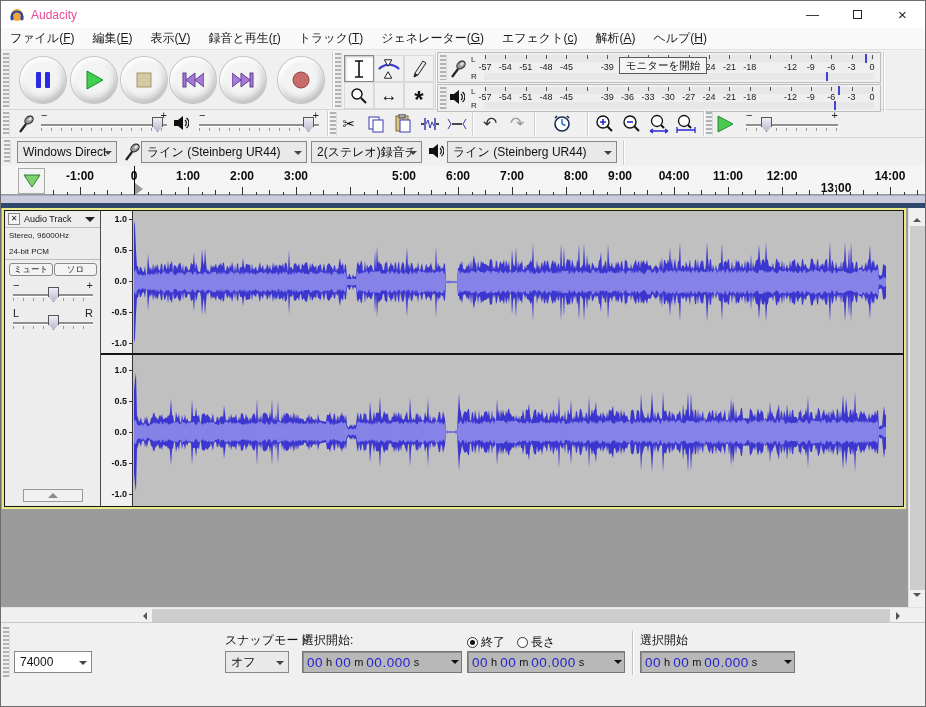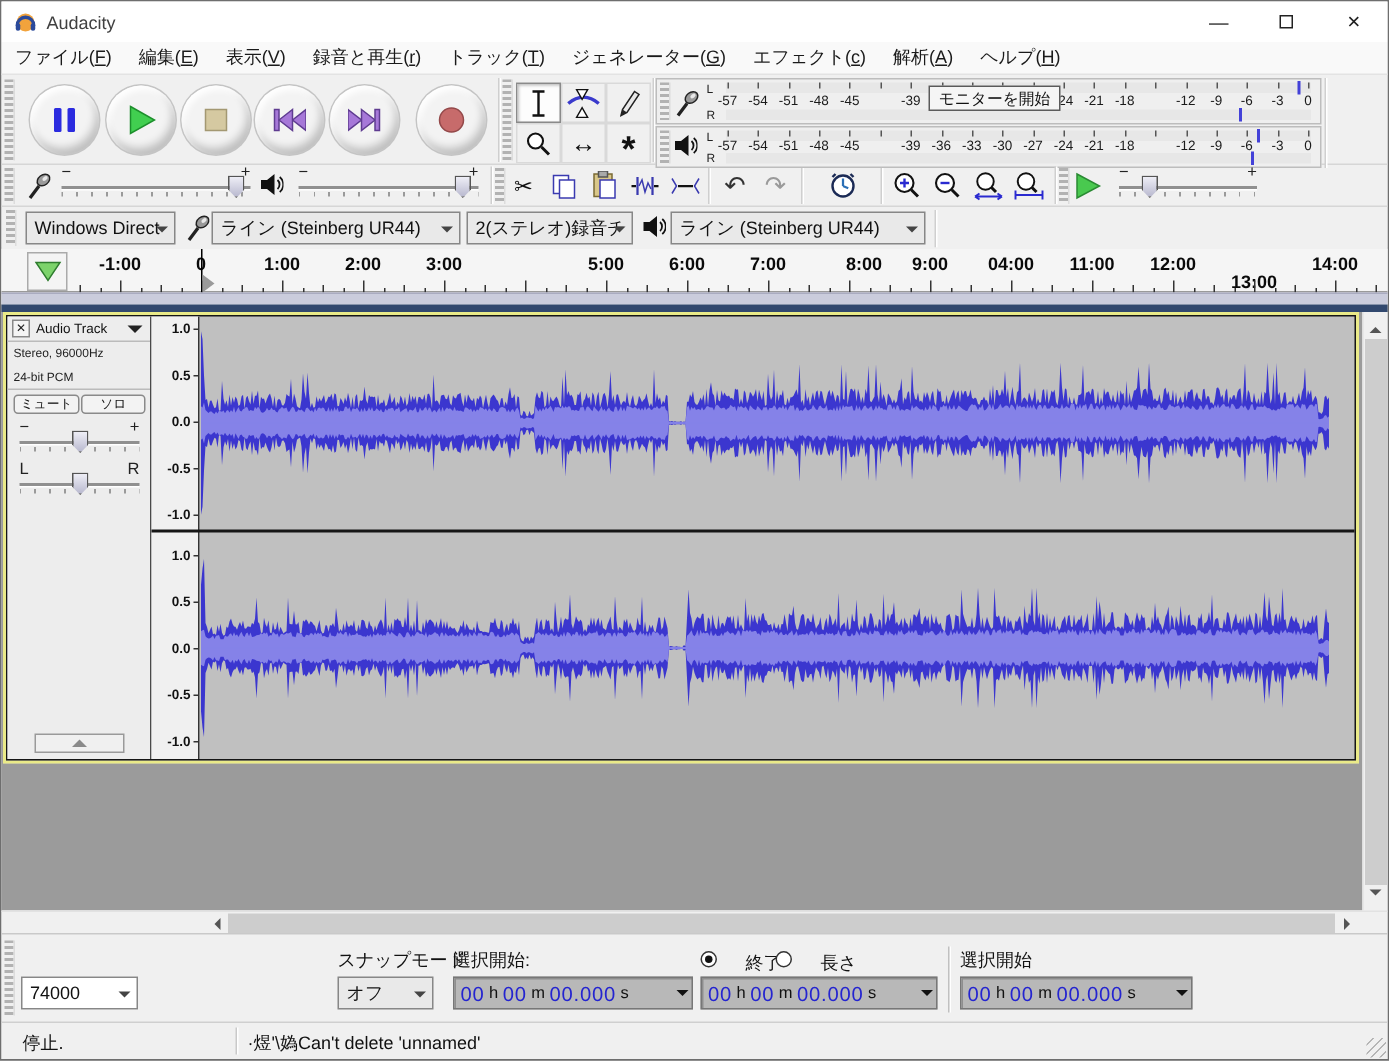--- a/index.html
+++ b/index.html
@@ -3,21 +3,21 @@
 <meta charset="utf-8">
 <style>
   html,body{margin:0;padding:0;background:#777;}
   *{box-sizing:border-box;}
   .window{position:relative;width:926px;height:707px;background:#f0f0f0;
     font-family:"Liberation Sans","DejaVu Sans",sans-serif;color:#111;overflow:hidden;
     box-shadow:inset 0 0 0 1px #6e6e6e;}
   
   .titlebar{position:absolute;left:1px;top:1px;right:1px;height:27px;background:#fff;display:flex;align-items:center;}
   .app-icon{width:16px;height:16px;margin:0 6px 0 8px;}
-  .title-text{font-size:12px;color:#404040;}
+  .title-text{font-size:12px;color:#ec4899;}
   .winbtns{position:absolute;right:0;top:0;height:27px;display:flex;}
   .winbtn{width:45px;height:27px;display:flex;align-items:center;justify-content:center;font-size:13px;color:#222;}
   .maxbox{width:9px;height:9px;border:1px solid #222;}
   
   .menubar{position:absolute;left:1px;top:28px;right:1px;height:22px;background:#f9f9f9;display:flex;align-items:center;border-bottom:1px solid #e3e3e3;}
   .menu-item{padding:0 9px;font-size:12px;color:#1a1a1a;}
   .menu-item u{text-decoration:underline;}
   
   .dock{position:absolute;left:1px;top:50px;right:1px;height:115px;background:#f0f0f0;}
   .grabber{position:absolute;width:7px;background:repeating-linear-gradient(180deg,#b2b2b2 0 2px,#f0f0f0 2px 4px);border-right:1px solid #dcdcdc;}
@@ -89,21 +89,21 @@
   .harrow{position:absolute;top:4px;width:0;height:0;border:4px solid transparent;}
   .hthumb{position:absolute;left:151px;width:738px;top:1px;height:13px;background:#cdcdcd;}
   
   .selbar{position:absolute;left:1px;right:1px;top:622px;height:59px;background:#f0f0f0;border-top:1px solid #c9c9c9;font-size:12px;}
   .sb-label{position:absolute;top:9px;color:#111;white-space:nowrap;}
   .timefield{position:absolute;top:28px;height:22px;background:#b8b8b8;border:1px solid #777;
     box-shadow:inset 1px 1px 0 #8e8e8e;display:flex;align-items:center;padding:0 14px 0 4px;white-space:nowrap;}
   .timefield .digits{color:#2424d0;font-size:13.5px;letter-spacing:.5px;}
   .timefield .unit{color:#111;font-size:11px;margin:0 3px;}
   .tf-arrow{position:absolute;right:2px;top:8px;width:0;height:0;border:4px solid transparent;border-top-color:#111;}
-  .radio{position:absolute;top:11px;display:flex;align-items:flex-start;font-size:12px;gap:16px;}
+  .radio{position:absolute;top:11px;display:flex;align-items:center;font-size:12px;}
   .radio .circle{width:11px;height:11px;border-radius:50%;border:1px solid #333;background:#fff;margin-right:3px;position:relative;}
   .radio.sel .circle::after{content:"";position:absolute;left:2px;top:2px;width:5px;height:5px;border-radius:50%;background:#111;}
   .sb-vline{position:absolute;top:8px;height:44px;width:1px;background:#c0c0c0;box-shadow:1px 0 0 #fff;}
   
   .statusbar{position:absolute;left:1px;right:1px;bottom:1px;height:25px;background:#f0f0f0;border-top:1px solid #cfcfcf;font-size:12px;}
   .st-item{position:absolute;top:5px;color:#111;white-space:nowrap;}
   .st-vline{position:absolute;top:3px;bottom:3px;width:1px;background:#c9c9c9;box-shadow:1px 0 0 #fff;}
   .grip{position:absolute;right:1px;bottom:1px;width:13px;height:13px;
     background:repeating-linear-gradient(135deg,transparent 0 3px,#b5b5b5 3px 4px);}
 </style>
@@ -686,20 +686,14 @@
         <span class="digits">00</span>
         <span class="unit">h</span>
         <span class="digits">00</span>
         <span class="unit">m</span>
         <span class="digits">00.000</span>
         <span class="unit">s</span>
       <span class="tf-arrow"></span>
     </div>
   </div>
 
-  <div class="statusbar">
-    <span class="st-item" style="left:14px;">停止.</span>
-    <div class="st-vline" style="left:156px;"></div>
-    <span class="st-item" style="left:164px;">·煜'\媯Can't delete 'unnamed'</span>
-    <div class="grip"></div>
-  </div>
 
 </div>
 
 </body></html>

